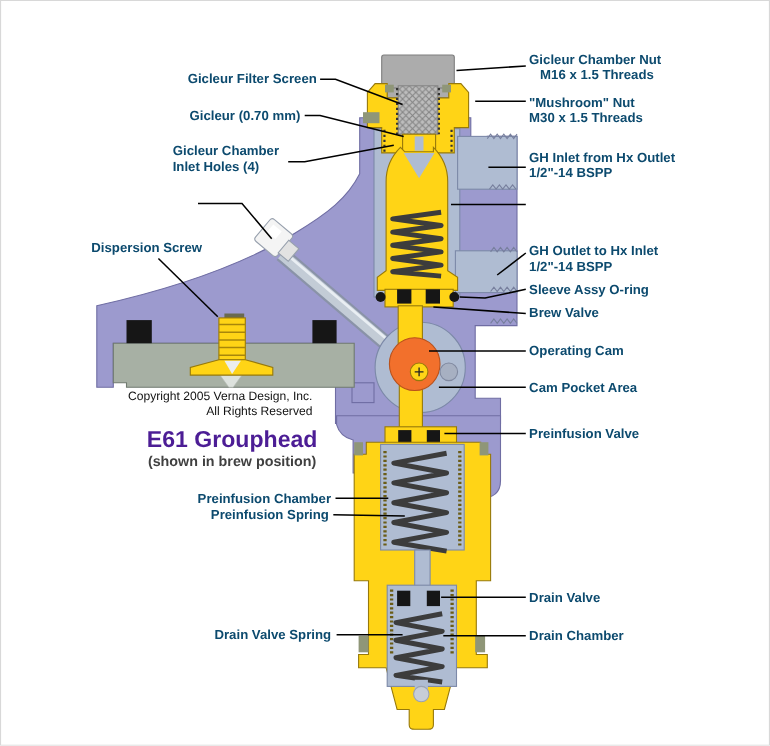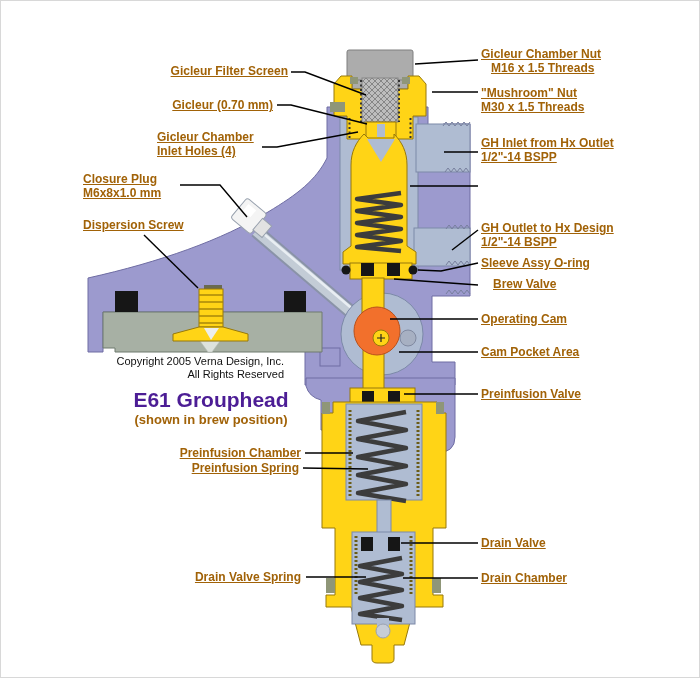--- a/index.html
+++ b/index.html
@@ -1,29 +1,29 @@
 <!DOCTYPE html>
 <html style="--c-part_yellow: #FFD416; --c-body_purple: #9C9ACE; --c-passage_gray: #AFBCD2; --c-flange_gray: #A7B0A4; --c-nut_gray: #ACACAC; --c-cam_orange: #F2702C; --c-spring_dark: #3c3c3c; --c-label_color: #000000;"><head>
 <meta charset="utf-8">
 <style>
   html,body{margin:0;padding:0;background:#fff;}
   #stage{position:relative;width:700px;height:678px;background:#fff;overflow:hidden;
          box-shadow:inset 0 0 0 1px #d8d8d8;
          font-family:"Liberation Sans",sans-serif;}
   #art{position:absolute;left:0;top:0;}
-  .lbl{position:absolute;font:bold 12px/14px "Liberation Sans",sans-serif;color:#a16207;white-space:nowrap;text-decoration:underline;}
+  .lbl{position:absolute;font:bold 12px/14px "Liberation Sans",sans-serif;color:#0c4a6e;white-space:nowrap;}
   .lbl.r{text-align:right;}
   .ind10{padding-left:10px;}
   .ind14{padding-left:14px;}
   .copyright{position:absolute;left:104px;top:355px;width:180px;text-align:right;
              font:11px/12.5px "Liberation Sans",sans-serif;color:#111;}
   .maintitle{position:absolute;left:111px;top:388px;width:200px;text-align:center;
              font:bold 21px/23px "Liberation Sans",sans-serif;color:#4c1d95;}
   .subtitle{position:absolute;left:111px;top:412px;width:200px;text-align:center;
-            font:bold 13px/15px "Liberation Sans",sans-serif;color:#a16207;}
+            font:bold 13px/15px "Liberation Sans",sans-serif;color:#404040;}
   
   .fy{fill:var(--c-part_yellow,#FFD416);stroke:#97790a;stroke-width:1;}
   .fp{fill:var(--c-body_purple,#9C9ACE);stroke:#6F6DA3;stroke-width:1;}
   .fb{fill:var(--c-passage_gray,#AFBCD2);stroke:#7C89A8;stroke-width:1;}
   .fg{fill:var(--c-flange_gray,#A7B0A4);stroke:#6f7a6f;stroke-width:1;}
   .fn{fill:var(--c-nut_gray,#ACACAC);stroke:#7e7e7e;stroke-width:1;}
   .fo{fill:var(--c-cam_orange,#F2702C);stroke:#B9511B;stroke-width:1;}
   .olive{fill:#8F9678;stroke:none;}
   .sq{fill:#161616;stroke:none;}
   .spring{fill:none;stroke:#3c3c3c;stroke-width:4.5;stroke-linejoin:round;}
@@ -191,24 +191,20 @@
 <div class="lbl r" style="right:412px;top:64px;">
   <div>Gicleur Filter Screen</div>
 </div>
 <div class="lbl r" style="right:427px;top:98px;">
   <div>Gicleur (0.70 mm)</div>
 </div>
 <div class="lbl" style="left:157px;top:130px;">
   <div>Gicleur Chamber</div>
   <div>Inlet Holes (4)</div>
 </div>
-<div class="lbl" style="left:83px;top:172px;">
-  <div>Closure Plug</div>
-  <div>M6x8x1.0 mm</div>
-</div>
 <div class="lbl" style="left:83px;top:218px;">
   <div>Dispersion Screw</div>
 </div>
 <div class="lbl r" style="right:399px;top:446px;">
   <div>Preinfusion Chamber</div>
 </div>
 <div class="lbl r" style="right:401px;top:461px;">
   <div>Preinfusion Spring</div>
 </div>
 <div class="lbl r" style="right:399px;top:570px;">
@@ -221,27 +217,27 @@
 </div>
 <div class="lbl" style="left:481px;top:86px;">
   <div>"Mushroom" Nut</div>
   <div>M30 x 1.5 Threads</div>
 </div>
 <div class="lbl" style="left:481px;top:136px;">
   <div>GH Inlet from Hx Outlet</div>
   <div>1/2"-14 BSPP</div>
 </div>
 <div class="lbl" style="left:481px;top:221px;">
-  <div>GH Outlet to Hx Design</div>
+  <div>GH Outlet to Hx Inlet</div>
   <div>1/2"-14 BSPP</div>
 </div>
 <div class="lbl" style="left:481px;top:256px;">
   <div>Sleeve Assy O-ring</div>
 </div>
-<div class="lbl" style="left:481px;top:277px;margin-left:12px;">
+<div class="lbl" style="left:481px;top:277px;">
   <div>Brew Valve</div>
 </div>
 <div class="lbl" style="left:481px;top:312px;">
   <div>Operating Cam</div>
 </div>
 <div class="lbl" style="left:481px;top:345px;">
   <div>Cam Pocket Area</div>
 </div>
 <div class="lbl" style="left:481px;top:387px;">
   <div>Preinfusion Valve</div>

